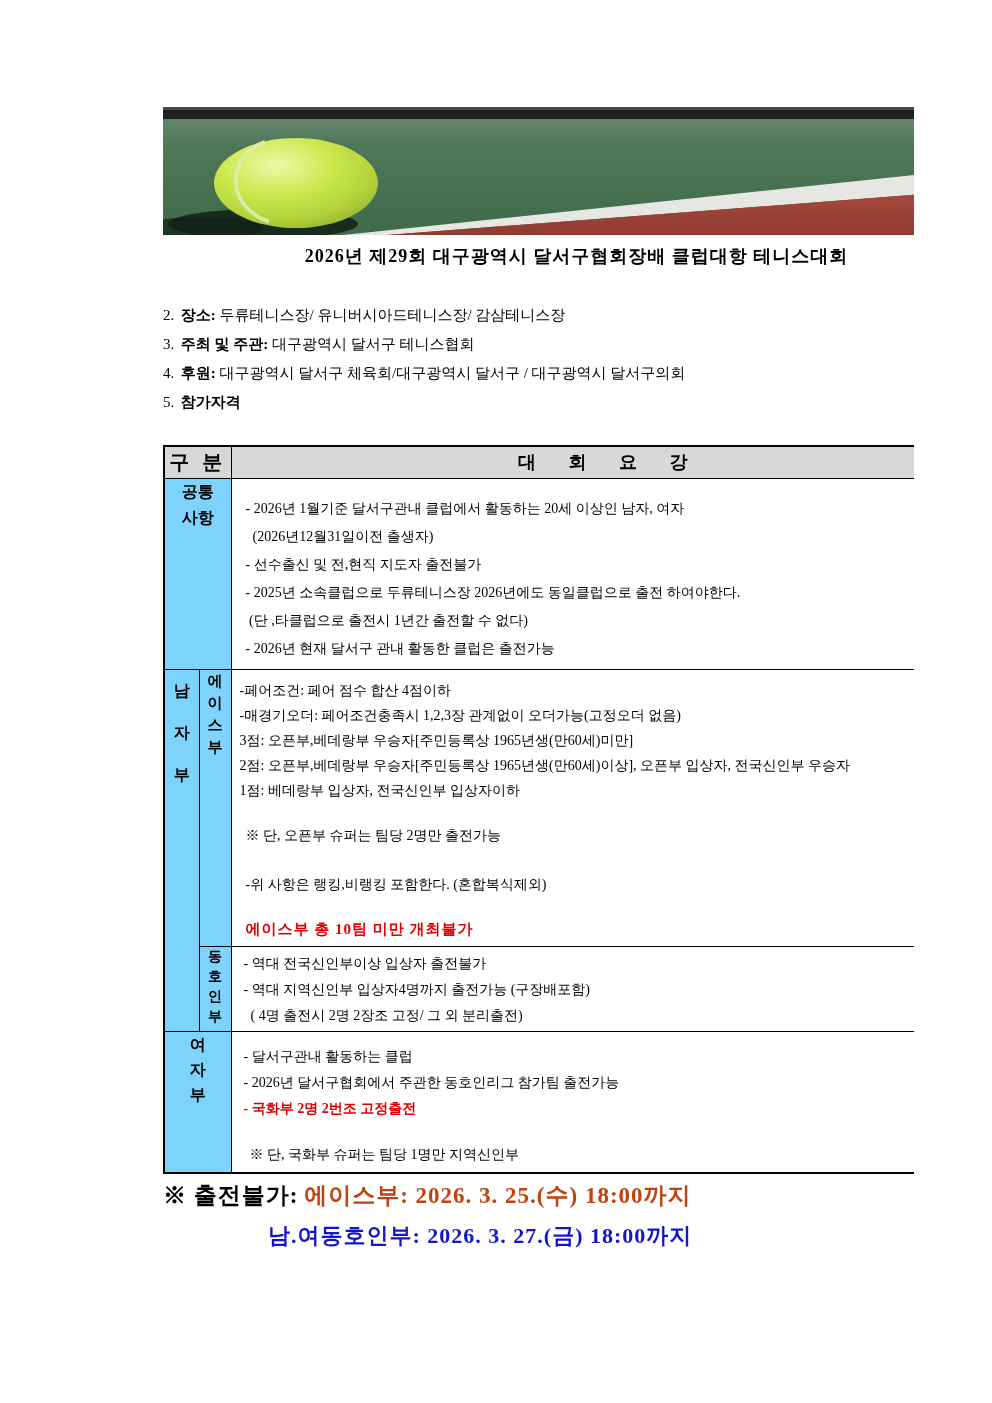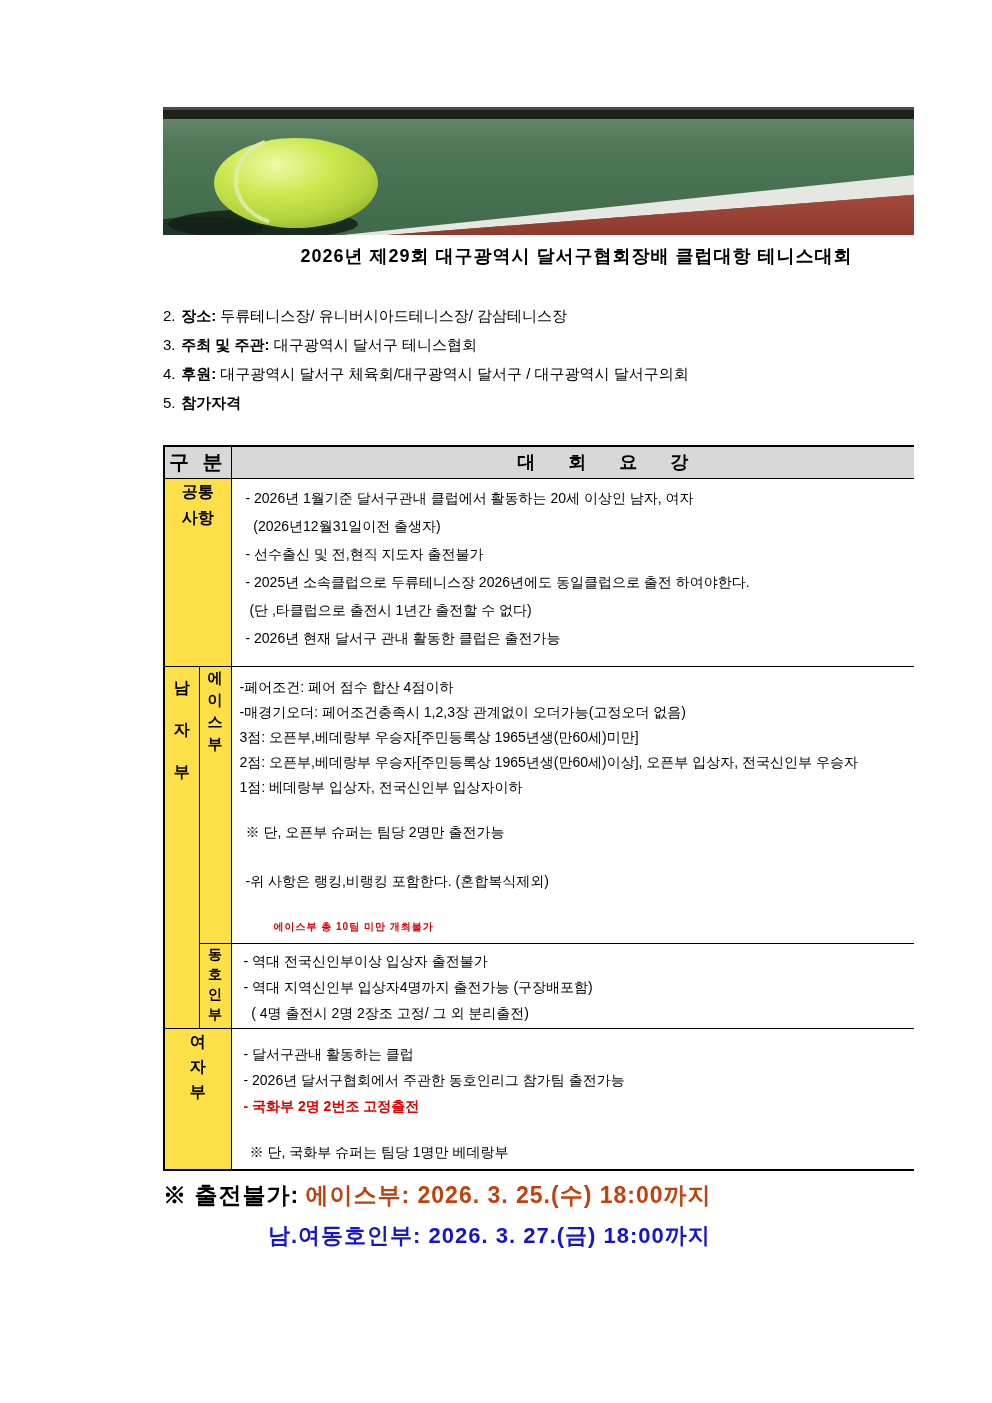--- a/index.html
+++ b/index.html
@@ -1,19 +1,19 @@
 <!DOCTYPE html>
 <html><head>
 <meta charset="utf-8">
 <style>
   * { margin:0; padding:0; box-sizing:border-box; }
   html,body { background:#ffffff; }
   .page {
     position:relative; width:836px; height:1403px; background:#fff;
-    font-family:Liberation Sans, sans-serif; color:#000;
+    font-family:Liberation Serif, serif; color:#000;
     overflow:hidden; margin:0 auto;
   }
   
   .banner { position:absolute; left:85px; top:107px; width:827px; height:128px; }
   .banner svg { display:block; width:100%; height:100%; }
   
   .title {
     position:absolute; left:85px; top:244px; width:827px;
     text-align:center; font-size:18px; font-weight:bold; letter-spacing:1px;
   }
@@ -29,39 +29,39 @@
     border-collapse:collapse; table-layout:fixed; border:2px solid #000;
   }
   .doc-table td { border:1px solid #000; vertical-align:top; }
   .doc-table .hdr {
     background:#d8d8d8; text-align:center; vertical-align:middle;
     font-weight:bold; height:32px;
   }
   .hdr-left  { font-size:20px; letter-spacing:4px; }
   .hdr-right { font-size:18px; letter-spacing:14px; }
   .lab {
-    background:#fde047; text-align:center; vertical-align:middle;
+    background:#7dd3fc; text-align:center; vertical-align:middle;
     font-weight:bold; white-space:pre-line;
   }
   .lab-common { font-size:16px; line-height:26px; }
   .lab-men    { font-size:16px; line-height:42px; }
   .lab-ace    { font-size:15px; line-height:22px; }
   .lab-club   { font-size:14px; line-height:20px; }
   .lab-women  { font-size:16px; line-height:25px; }
   .cell { background:#fff; font-size:14px; }
-  .cell-common { padding:5px 8px 6px 14px; line-height:28px; }
+  .cell-common { padding:16px 8px 6px 14px; line-height:28px; }
   .cell-ace    { padding:8px 6px 4px 8px;  line-height:25px; }
   .cell-club   { padding:4px 6px 2px 12px; line-height:26px; }
   .cell-women  { padding:12px 6px 4px 12px; line-height:26px; }
   .line { white-space:pre-wrap; }
   .indent { padding-left:6px; }
   .gap20 { margin-top:20px; }
   .gap24 { margin-top:24px; }
   .red-strong { color:#e00000; font-weight:bold; }
-  .ace-red { font-size:10px; letter-spacing:1px;margin-left:28px; }
+  .ace-red { font-size:15px; letter-spacing:1px; }
   
   .deadline { position:absolute; left:85px; top:1180px; width:880px; }
   .dl-line1 { font-size:23px; font-weight:bold; white-space:nowrap; }
   .dl-prefix { color:#000; letter-spacing:1px; }
   .dl-red { color:#c2410c; letter-spacing:1px; }
   .dl-line2 { margin-top:10px; margin-left:105px; font-size:22px; font-weight:bold; }
   .dl-blue { color:#1414cc; letter-spacing:1px; }
 </style>
 </head>
 <body>
@@ -177,21 +177,21 @@
       </td>
     </tr>
     <tr>
       <td class="lab lab-women" colspan="2" style="height:142px">여
 자
 부</td>
       <td class="cell cell-women">
         <div class="line">- 달서구관내 활동하는 클럽</div>
         <div class="line">- 2026년 달서구협회에서 주관한 동호인리그 참가팀 출전가능</div>
         <div class="line red-strong">- 국화부 2명 2번조 고정출전</div>
-        <div class="line gap20 indent">※ 단, 국화부 슈퍼는 팀당 1명만 베데랑부</div>
+        <div class="line gap20 indent">※ 단, 국화부 슈퍼는 팀당 1명만 지역신인부</div>
       </td>
     </tr>
   </tbody>
     </table>
 
   <div class="deadline">
     <div class="dl-line1">
       <span class="dl-prefix">※ 출전불가:</span>
       <span class="dl-red">에이스부: 2026. 3. 25.(수) 18:00까지</span>
     </div>

